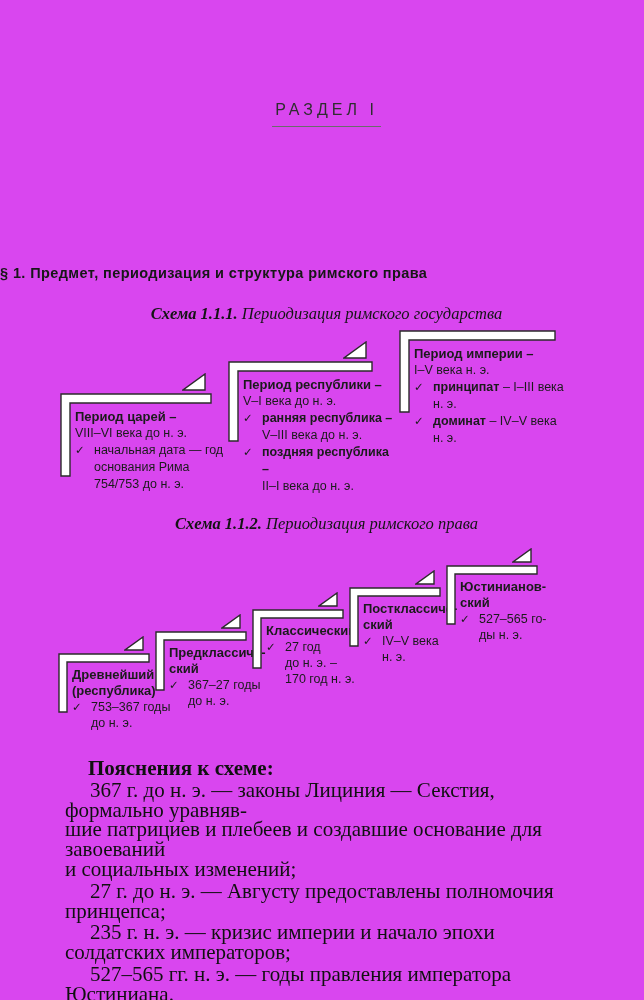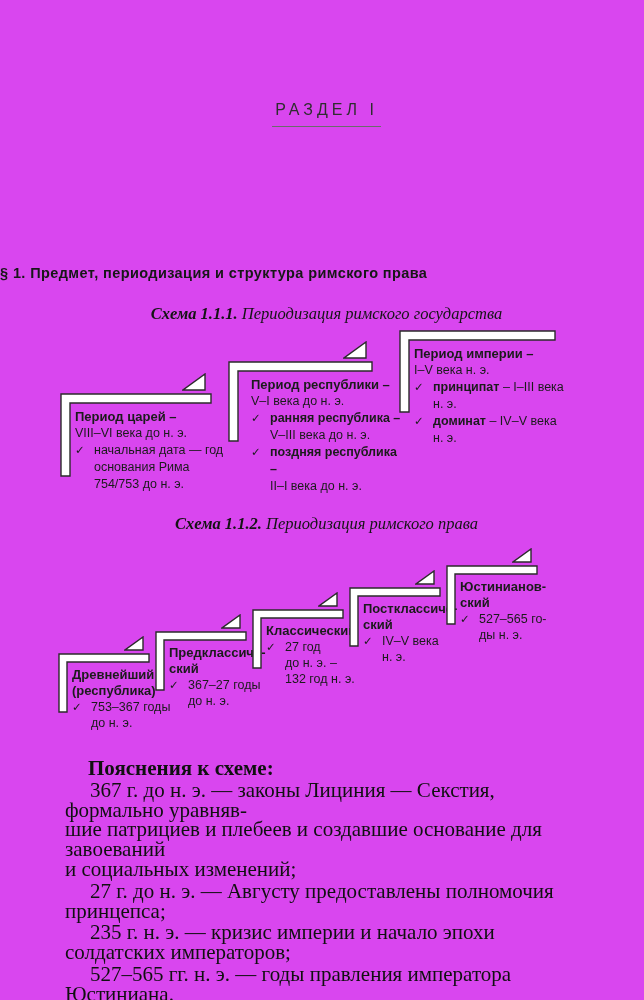--- a/index.html
+++ b/index.html
@@ -89,21 +89,21 @@
           </div>
         </div>
       </div>
       <div class="pstep d1" style="left: 228px; top: 361px;">
         <svg width="145" height="81" style="left: 0px; top: 0px;">
           <polygon points="1,1 144,1 144,10 10,10 10,80 1,80" fill="#ffffff" stroke="#2b2b2b" stroke-width="1.4" stroke-linejoin="miter"></polygon>
         </svg>
         <svg width="24" height="18" style="left: 115px; top: -20px;">
           <polygon points="1,17 23,17 23,1" fill="#ffffff" stroke="#2b2b2b" stroke-width="1.4" stroke-linejoin="miter"></polygon>
         </svg>
-        <div class="step-body" style="left: 15px; top: 15px; margin-left: 8px;">
+        <div class="step-body" style="left: 15px; top: 15px;">
           <div class="step-title">Период республики –</div>
           <div class="step-sub">V–I века до н. э.</div>
           <div class="bullet">
             <span class="chk">✓</span>
             <span class="btxt"><span class="b">ранняя республика –</span>
 V–III века до н. э.</span>
           </div>
           <div class="bullet">
             <span class="chk">✓</span>
             <span class="btxt"><span class="b">поздняя республика –</span>
@@ -178,21 +178,21 @@
         </svg>
         <svg width="20" height="15" style="left: 66px; top: -17px;">
           <polygon points="1,14 19,14 19,1" fill="#ffffff" stroke="#2b2b2b" stroke-width="1.4" stroke-linejoin="miter"></polygon>
         </svg>
         <div class="step-body" style="left: 14px; top: 14px;">
           <div class="step-title">Классический</div>
           <div class="bullet">
             <span class="chk">✓</span>
             <span class="btxt">27 год
 до н. э. –
-132 год н. э.</span>
+170 год н. э.</span>
           </div>
         </div>
       </div>
       <div class="pstep d2" style="left: 349px; top: 587px;">
         <svg width="92" height="60" style="left: 0px; top: 0px;">
           <polygon points="1,1 91,1 91,9 9,9 9,59 1,59" fill="#ffffff" stroke="#2b2b2b" stroke-width="1.4" stroke-linejoin="miter"></polygon>
         </svg>
         <svg width="20" height="15" style="left: 66px; top: -17px;">
           <polygon points="1,14 19,14 19,1" fill="#ffffff" stroke="#2b2b2b" stroke-width="1.4" stroke-linejoin="miter"></polygon>
         </svg>

